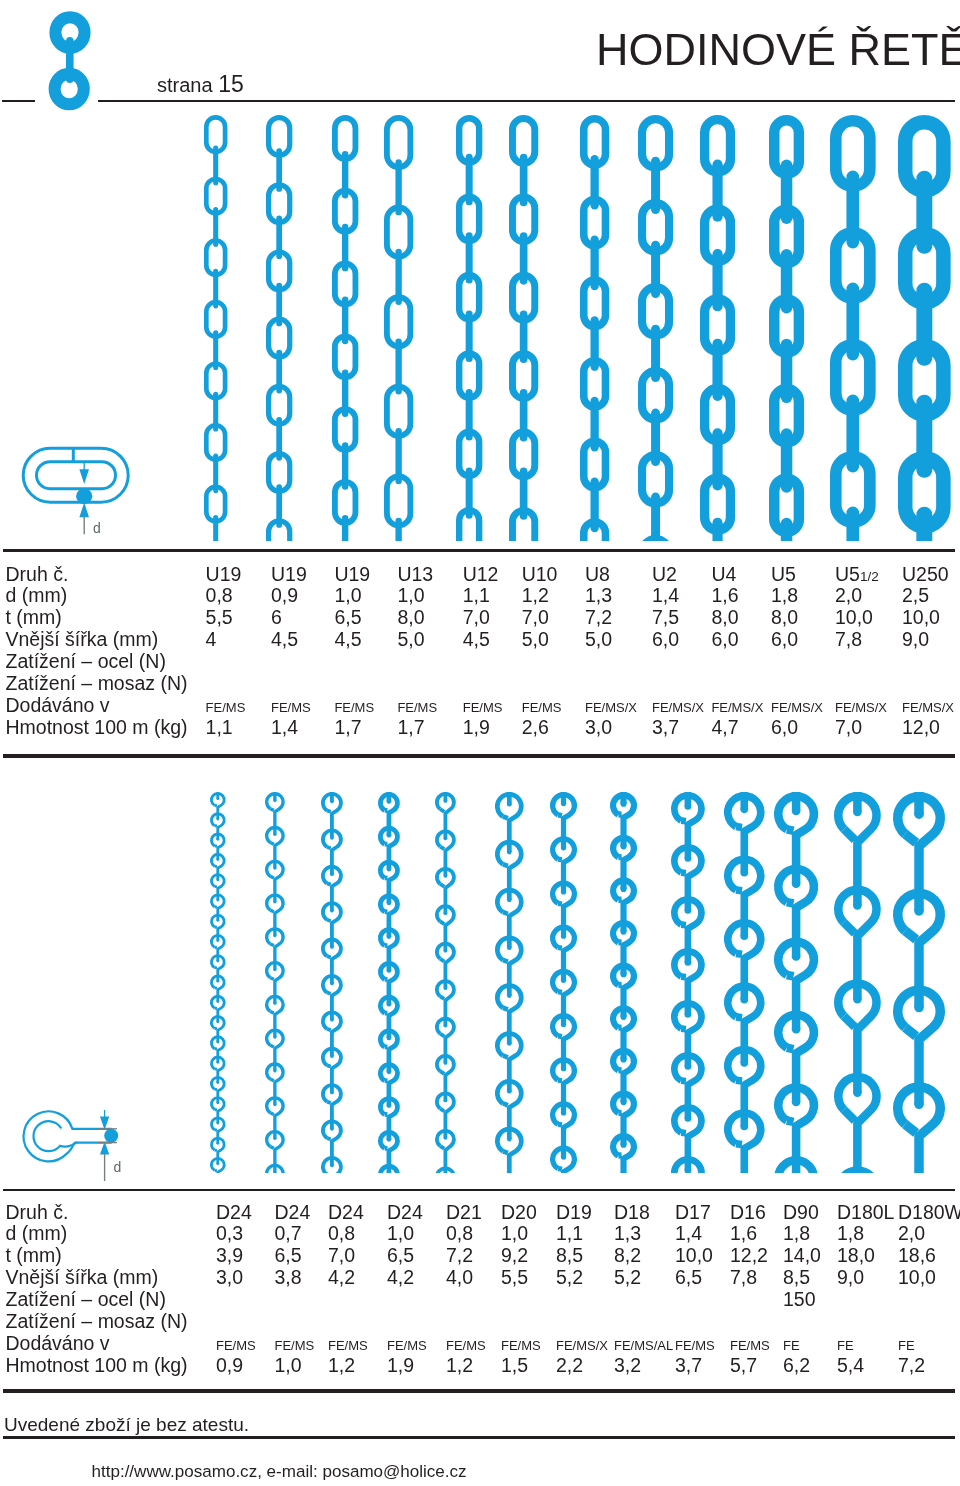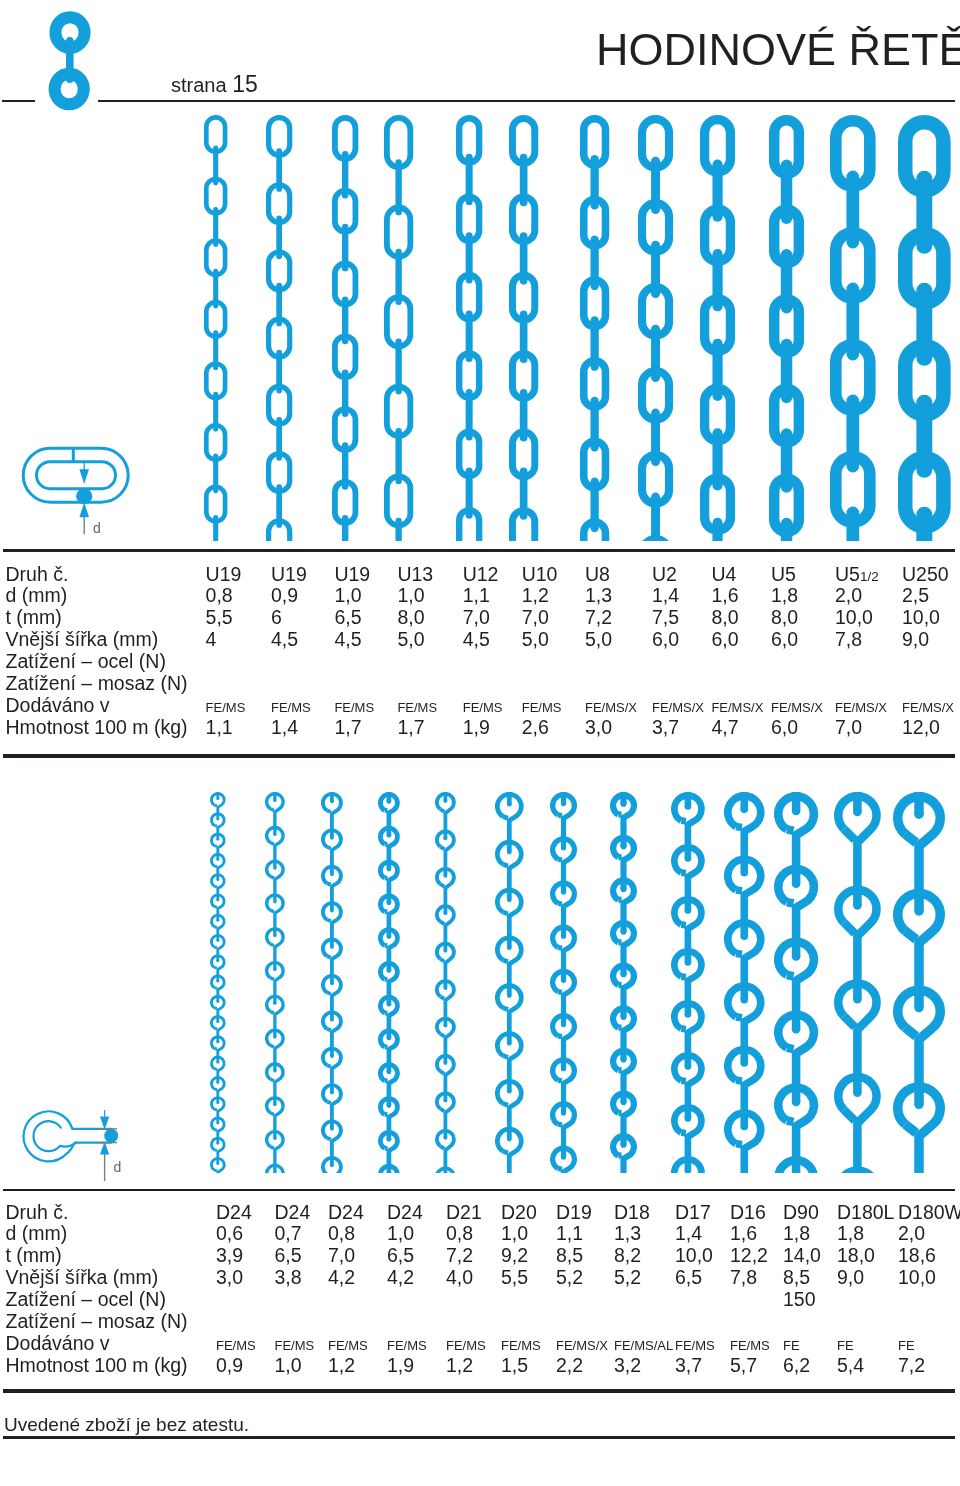--- a/index.html
+++ b/index.html
@@ -4,21 +4,21 @@
 <title>PÖSAMO – HODINOVÉ ŘETĚZY</title>
 <style>
   html,body{margin:0;padding:0;background:#fff;}
   body{width:960px;height:1486px;font-family:"Liberation Sans",sans-serif;color:#231f20;
        overflow:hidden;position:relative;}
   .page{position:absolute;left:0;top:0;width:960px;height:1486px;background:#fff;}
 
   .logo{position:absolute;left:10px;top:6px;font-size:61px;font-weight:bold;
         letter-spacing:-4.6px;line-height:55px;white-space:nowrap;}
   .logo-chain{position:absolute;}
-  .pagelabel{position:absolute;left:171px;top:71.5px;font-size:20px;line-height:24px;white-space:nowrap;}
+  .pagelabel{position:absolute;left:157px;top:71.5px;font-size:20px;line-height:24px;white-space:nowrap;}
   .pagelabel .num{font-size:23px;}
   .doctitle{position:absolute;left:596px;top:31px;font-size:45px;line-height:37px;white-space:nowrap;}
 
   .rule{position:absolute;background:#231f20;}
 
   .chain{position:absolute;}
   .diagram{position:absolute;}
 
   .rlabel{position:absolute;font-size:19.5px;white-space:nowrap;}
   .cell{position:absolute;font-size:19.5px;white-space:nowrap;}
@@ -817,21 +817,21 @@
   <div id="tbl2">
       <div class="rlabel" style="left:5.5px;top:1200.5px">Druh č.</div>
       <div class="rlabel" style="left:5.5px;top:1222.4px">d (mm)</div>
       <div class="rlabel" style="left:5.5px;top:1244.3px">t (mm)</div>
       <div class="rlabel" style="left:5.5px;top:1266.2px">Vnější šířka (mm)</div>
       <div class="rlabel" style="left:5.5px;top:1288.1px">Zatížení – ocel (N)</div>
       <div class="rlabel" style="left:5.5px;top:1310px">Zatížení – mosaz (N)</div>
       <div class="rlabel" style="left:5.5px;top:1331.9px">Dodáváno v</div>
       <div class="rlabel" style="left:5.5px;top:1353.8px">Hmotnost 100 m (kg)</div>
       <div class="cell" style="left:216px;top:1200.5px">D24</div>
-      <div class="cell" style="left:216px;top:1222.4px">0,6</div>
+      <div class="cell" style="left:216px;top:1222.4px">0,3</div>
       <div class="cell" style="left:216px;top:1244.3px">3,9</div>
       <div class="cell" style="left:216px;top:1266.2px">3,0</div>
       <div class="cell sm" style="left:216px;top:1338.1px">FE/MS</div>
       <div class="cell" style="left:216px;top:1353.8px">0,9</div>
       <div class="cell" style="left:274.5px;top:1200.5px">D24</div>
       <div class="cell" style="left:274.5px;top:1222.4px">0,7</div>
       <div class="cell" style="left:274.5px;top:1244.3px">6,5</div>
       <div class="cell" style="left:274.5px;top:1266.2px">3,8</div>
       <div class="cell sm" style="left:274.5px;top:1338.1px">FE/MS</div>
       <div class="cell" style="left:274.5px;top:1353.8px">1,0</div>
@@ -900,13 +900,14 @@
       <div class="cell" style="left:898px;top:1222.4px">2,0</div>
       <div class="cell" style="left:898px;top:1244.3px">18,6</div>
       <div class="cell" style="left:898px;top:1266.2px">10,0</div>
       <div class="cell sm" style="left:898px;top:1338.1px">FE</div>
       <div class="cell" style="left:898px;top:1353.8px">7,2</div>
     </div>
   <div class="rule" style="left:3.1px;top:1389px;width:951.8px;height:3.7px"></div>
 
   <div class="note" style="left:4px;top:1414.5px">Uvedené zboží je bez atestu.</div>
   <div class="rule" style="left:3.1px;top:1436.2px;width:951.8px;height:2.6px"></div>
+  <div class="foot" style="left:91.5px;top:1463px">http://www.posamo.cz, e-mail: posamo@holice.cz</div>
 </div>
 
 </body></html>

